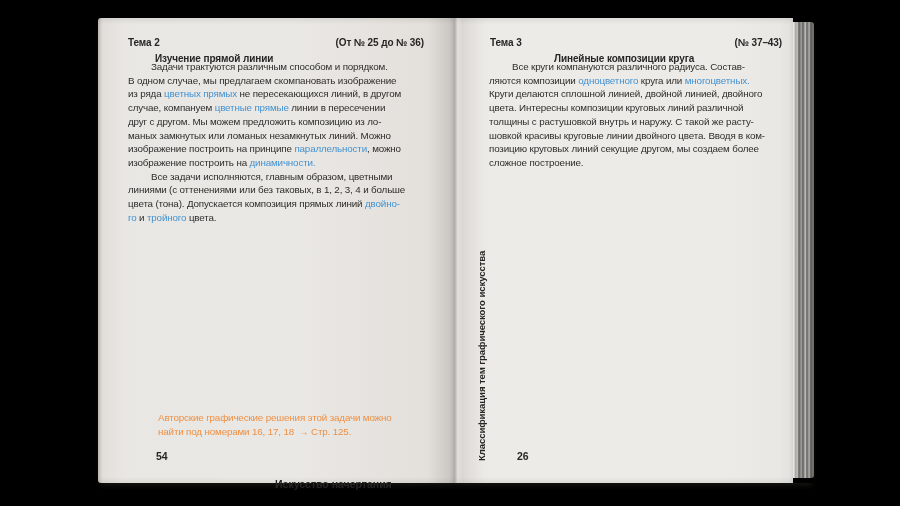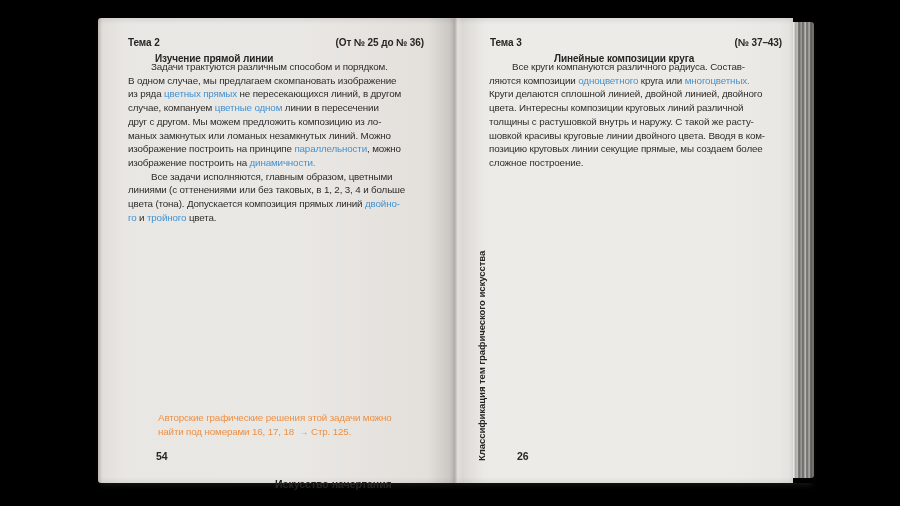--- a/index.html
+++ b/index.html
@@ -106,21 +106,21 @@
     <div class="page page-left">
       <div class="hdr-row">
         <span>Тема 2</span>
         <span>(От № 25 до № 36)</span>
       </div>
       <div class="chapter-title">Изучение прямой линии</div>
       <div class="body-text">
           <div class="tline indent"><span>Задачи трактуются различным способом и порядком.</span></div>
           <div class="tline"><span>В одном случае, мы предлагаем скомпановать изображение</span></div>
           <div class="tline"><span>из ряда </span><span class="blue">цветных прямых</span><span> не пересекающихся линий, в другом</span></div>
-          <div class="tline"><span>случае, компануем </span><span class="blue">цветные одном</span><span> линии в пересечении</span></div>
+          <div class="tline"><span>случае, компануем </span><span class="blue">цветные прямые</span><span> линии в пересечении</span></div>
           <div class="tline"><span>друг с другом. Мы можем предложить композицию из ло-</span></div>
           <div class="tline"><span>маных замкнутых или ломаных незамкнутых линий. Можно</span></div>
           <div class="tline"><span>изображение построить на принципе </span><span class="blue">параллельности</span><span>, можно</span></div>
           <div class="tline"><span>изображение построить на </span><span class="blue">динамичности.</span></div>
           <div class="tline indent"><span>Все задачи исполняются, главным образом, цветными</span></div>
           <div class="tline"><span>линиями (с оттенениями или без таковых, в 1, 2, 3, 4 и больше</span></div>
           <div class="tline"><span>цвета (тона). Допускается композиция прямых линий </span><span class="blue">двойно-</span></div>
           <div class="tline"><span class="blue">го</span><span> и </span><span class="blue">тройного</span><span> цвета.</span></div>
         </div>
       <div class="author-note">
@@ -139,21 +139,21 @@
         <span>(№ 37–43)</span>
       </div>
       <div class="chapter-title">Линейные композиции круга</div>
       <div class="body-text">
           <div class="tline indent"><span>Все круги компануются различного радиуса. Состав-</span></div>
           <div class="tline"><span>ляются композиции </span><span class="blue">одноцветного</span><span> круга или </span><span class="blue">многоцветных.</span></div>
           <div class="tline"><span>Круги делаются сплошной линией, двойной линией, двойного</span></div>
           <div class="tline"><span>цвета. Интересны композиции круговых линий различной</span></div>
           <div class="tline"><span>толщины с растушовкой внутрь и наружу. С такой же расту-</span></div>
           <div class="tline"><span>шовкой красивы круговые линии двойного цвета. Вводя в ком-</span></div>
-          <div class="tline"><span>позицию круговых линии секущие прямые, мы создаем более</span></div>
+          <div class="tline"><span>позицию круговых линий секущие другом, мы создаем более</span></div>
           <div class="tline"><span>сложное построение.</span></div>
         </div>
       <div class="side-caption">Классификация тем графического искусства</div>
       <div class="footer">
         <span class="page-num">26</span>
       </div>
     </div>
 
     <div class="gutter"></div>
     <div class="page-stack"></div>

